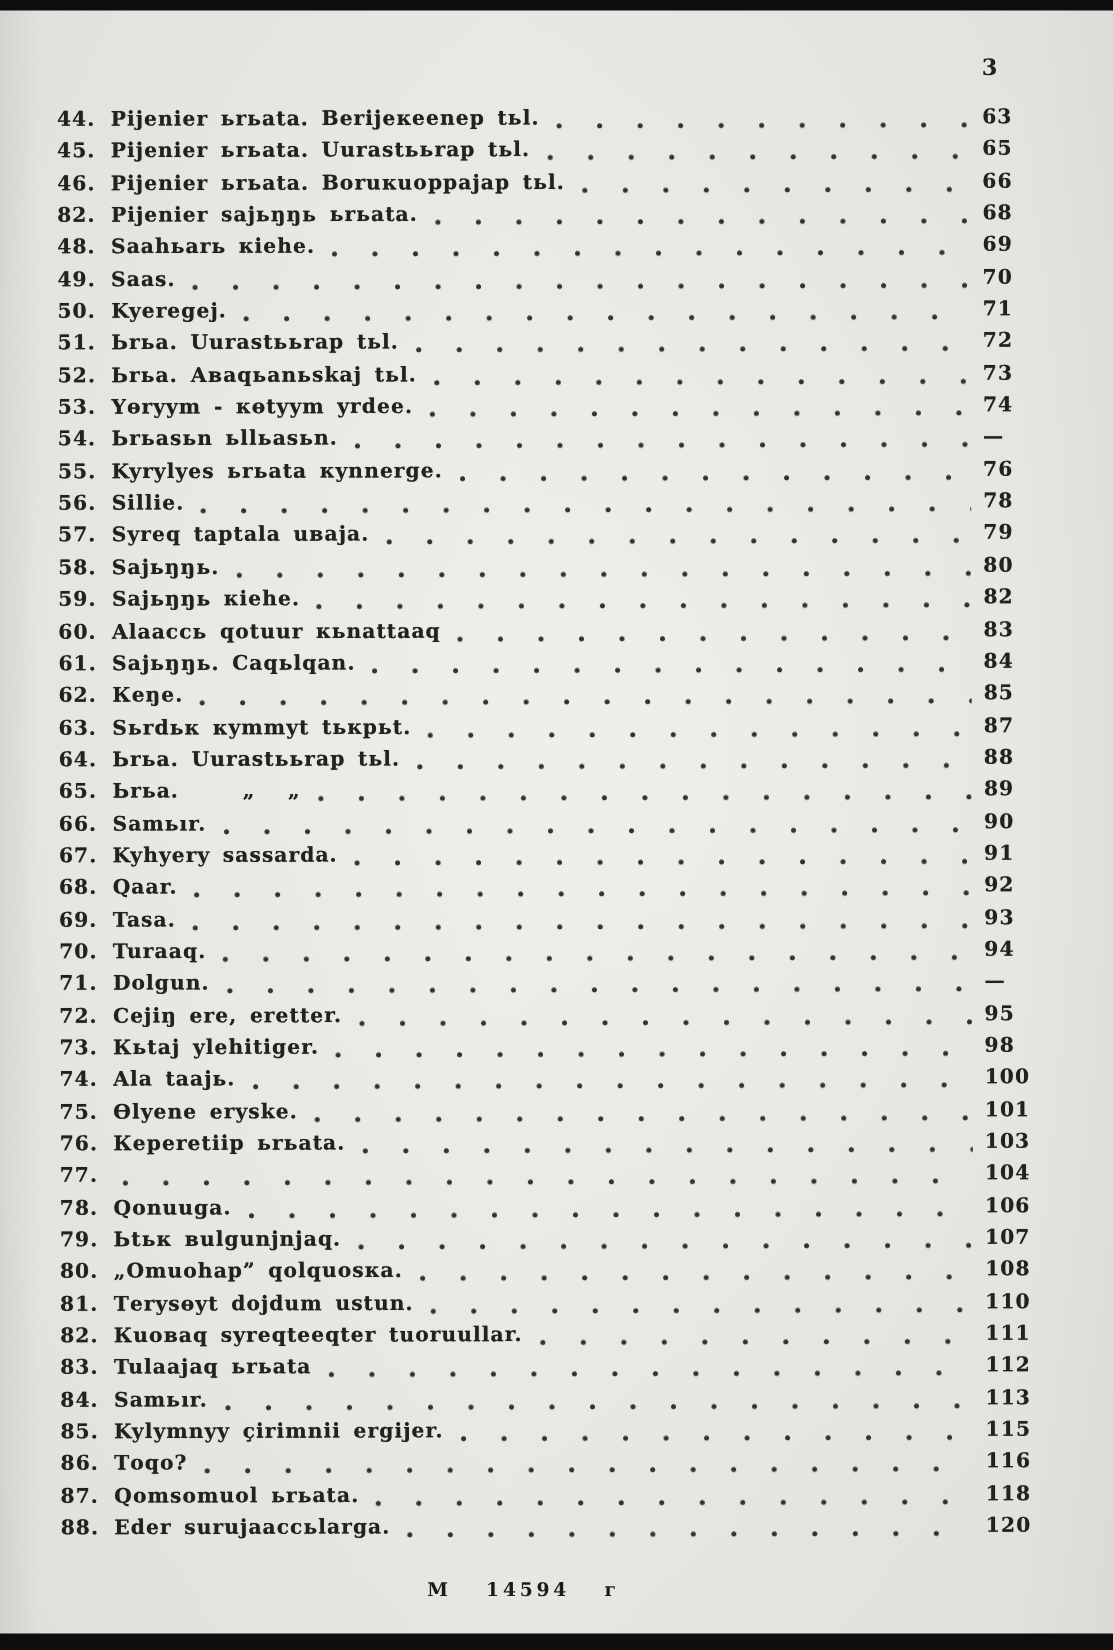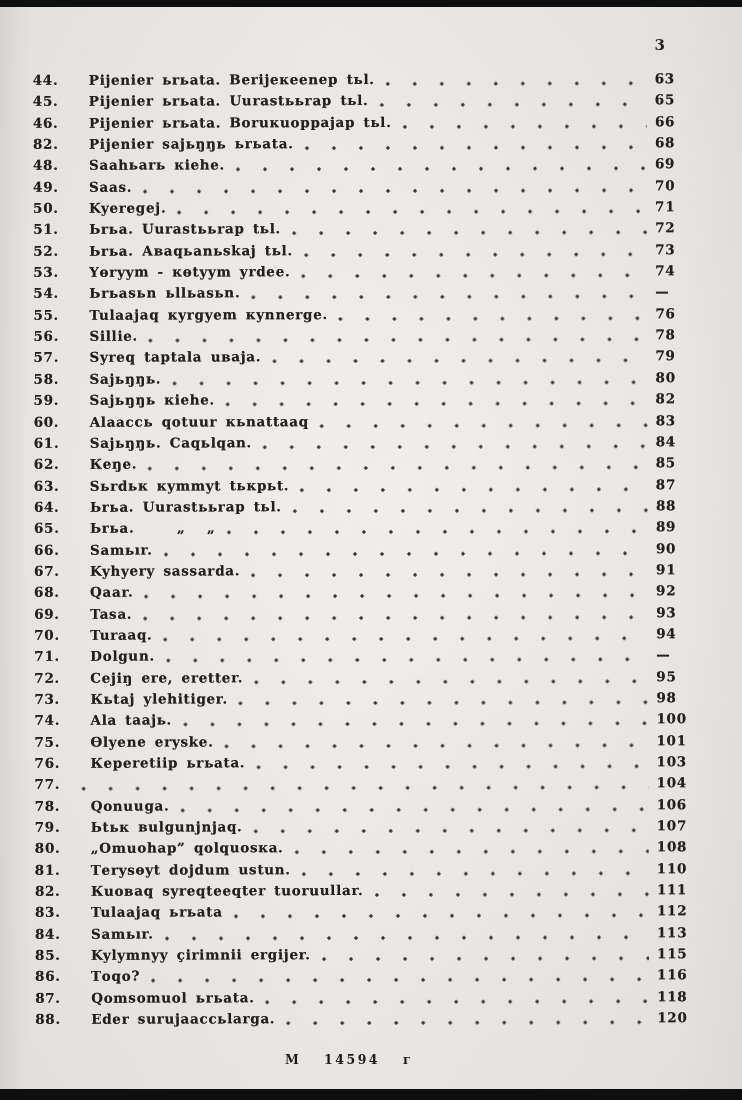--- a/index.html
+++ b/index.html
@@ -25,22 +25,22 @@
   .toc {
     position:absolute; top:71px; left:34px; width:664px;
     margin:0; padding:0; list-style:none;
     transform:rotate(-0.15deg);
   }
   .row {
     display:flex; align-items:baseline; height:21.35px;
     font-size:13.5px; font-weight:600; letter-spacing:0.7px;
     text-shadow:0 0 0.5px rgba(20,20,20,0.55);
   }
-  .num  { flex:none; width:36px; text-align:left; font-weight:700; }
-  .title{ flex:none; margin-left:20px; white-space:pre; word-spacing:3px; }
+  .num  { flex:none; width:36px; text-align:center; font-weight:700; }
+  .title{ flex:none; margin-left:5px; white-space:pre; word-spacing:3px; }
   .dots {
     flex:1 1 auto; align-self:stretch; margin:0 8px 0 10px; min-width:12px;
     background-image:radial-gradient(circle at 3px 13px, #34322f 1.35px, rgba(0,0,0,0) 2px);
     background-size:27px 21px; background-repeat:repeat-x;
   }
   .pg   { flex:none; width:42px; text-align:left; font-weight:700; white-space:nowrap; }
   .footer {
     position:absolute; top:1052px; left:0; width:100%;
     text-align:center; transform:translateX(-22px);
     font-size:12.5px; font-weight:700; letter-spacing:2.5px; word-spacing:16px;
@@ -117,21 +117,21 @@
         <span class="pg">74</span>
       </li>
       <li class="row">
         <span class="num">54.</span>
         <span class="title">Ьrьasьn ьllьasьn.</span>
         <span class="dots"></span>
         <span class="pg">—</span>
       </li>
       <li class="row">
         <span class="num">55.</span>
-        <span class="title">Tulaajaq кyrgyem кynnerge.</span>
+        <span class="title">Kyrylyes ьrьata кynnerge.</span>
         <span class="dots"></span>
         <span class="pg">76</span>
       </li>
       <li class="row">
         <span class="num">56.</span>
         <span class="title">Sillie.</span>
         <span class="dots"></span>
         <span class="pg">78</span>
       </li>
       <li class="row">

